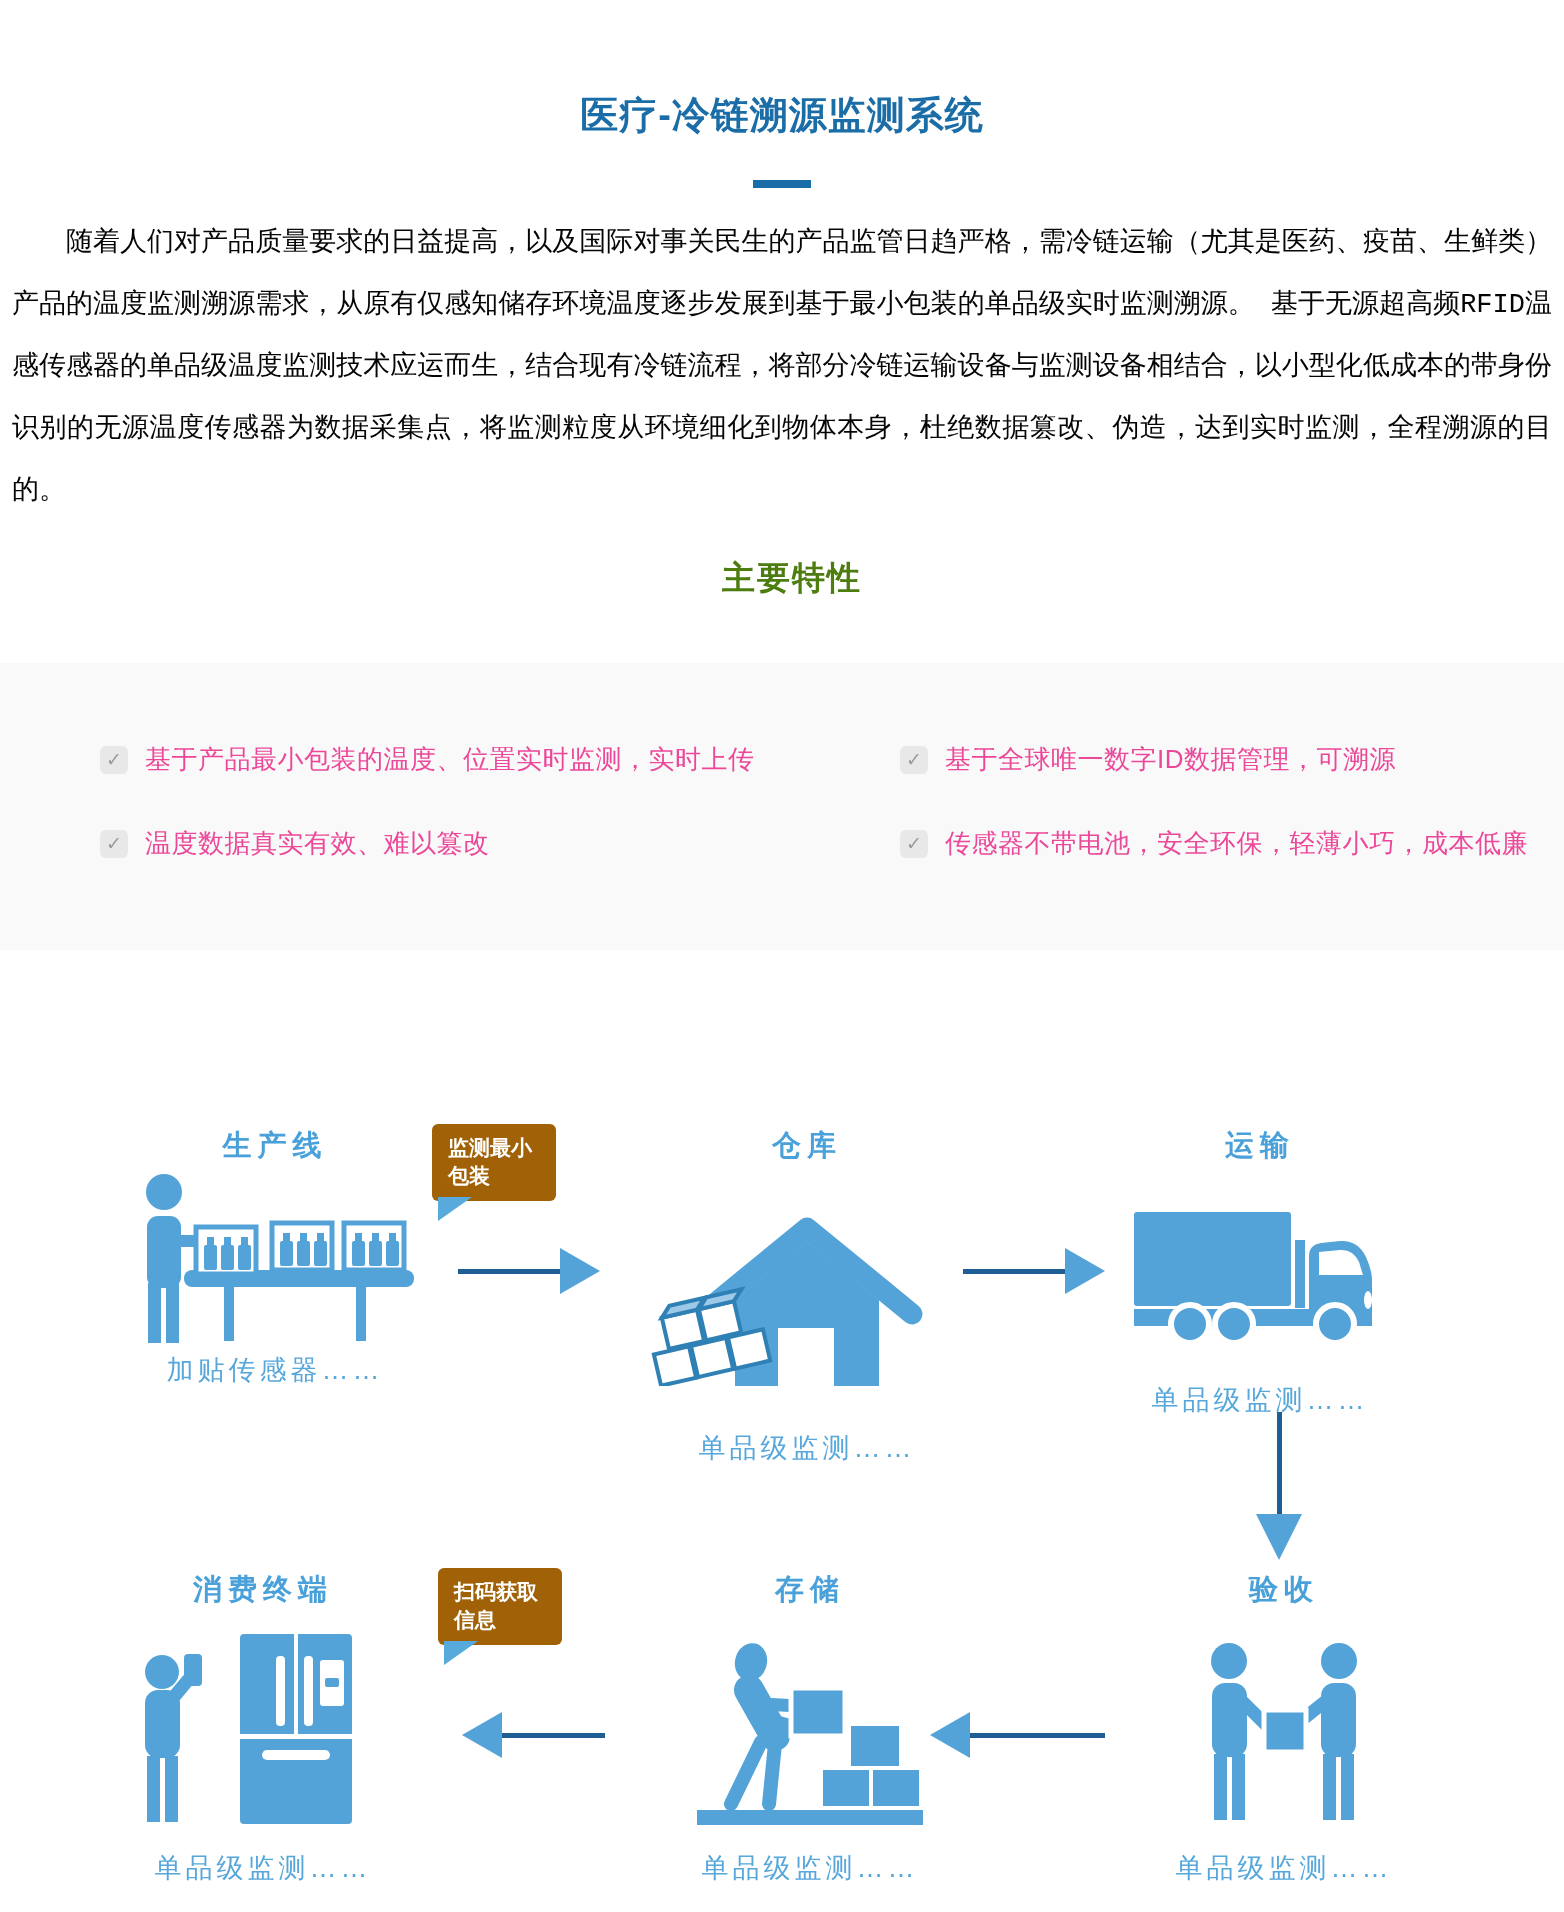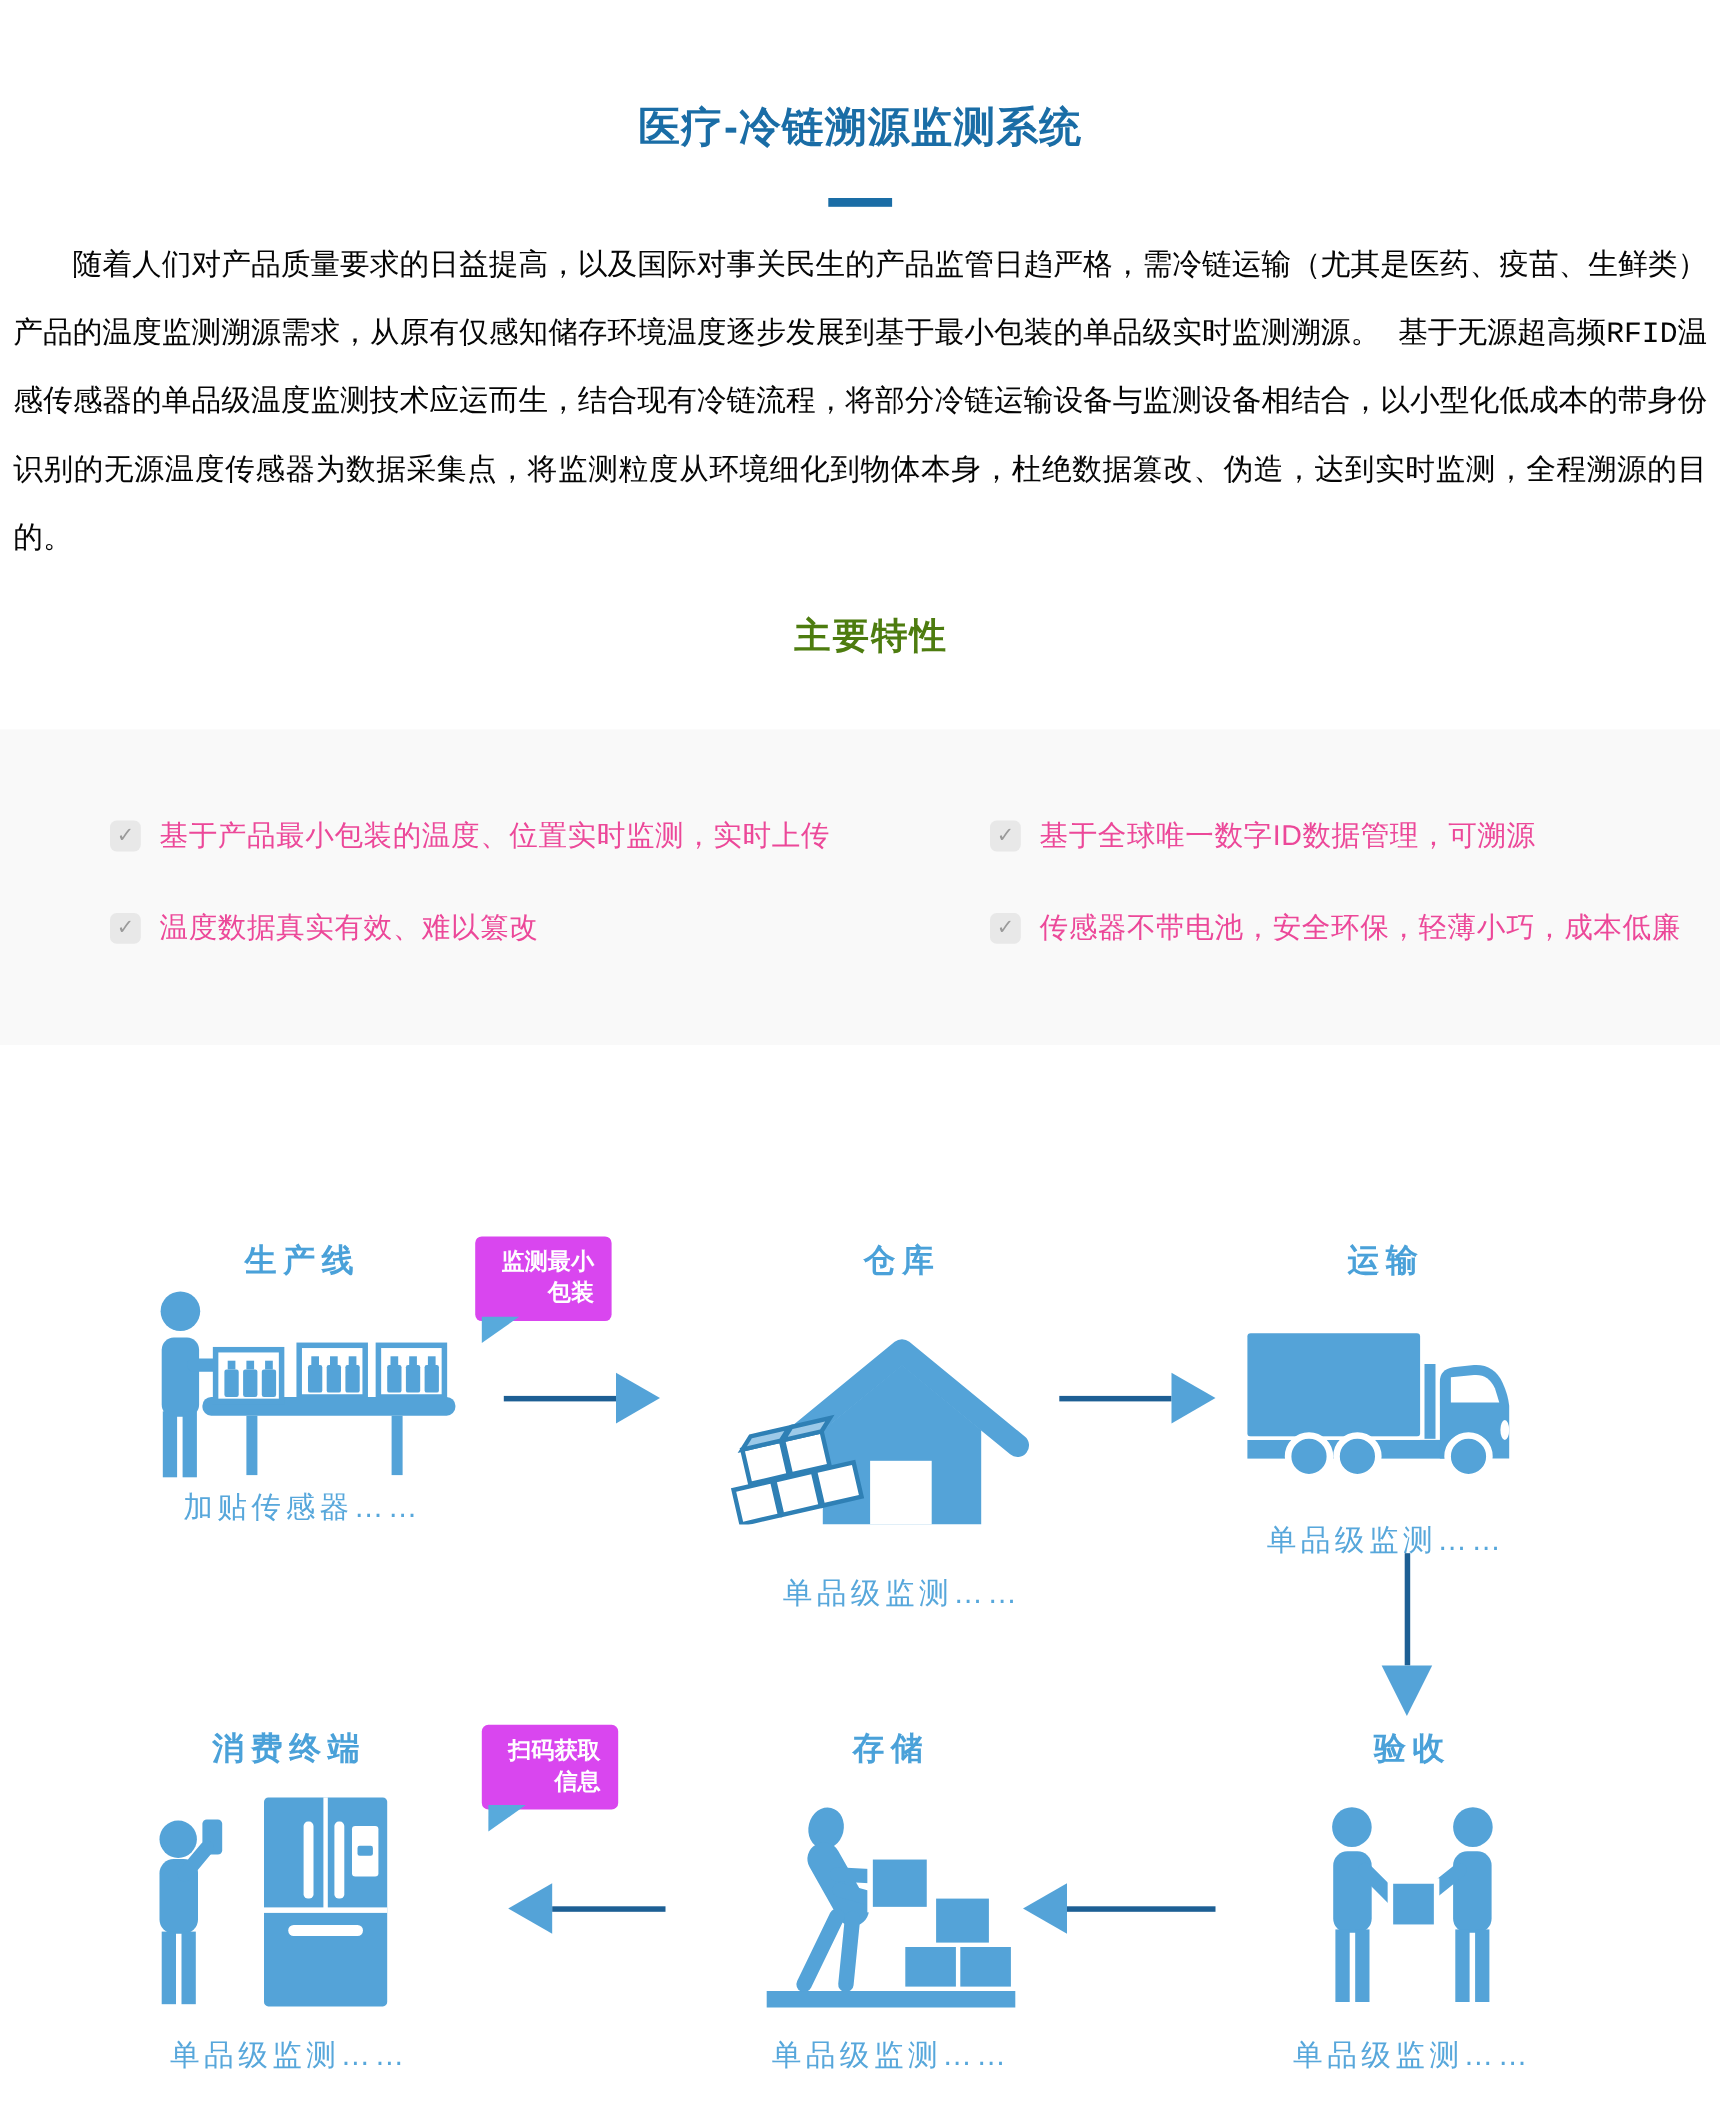--- a/index.html
+++ b/index.html
@@ -47,39 +47,39 @@
     background:#e8e8e8; border-radius:6px; color:#9a9a9a;
     font-size:19px; line-height:28px; text-align:center;
   }
   .ftext { font-size:26px; color:#ec4899; letter-spacing:0.5px; white-space:nowrap; }
   
   .flow-step {
     position:absolute; display:flex; flex-direction:column;
     align-items:center; justify-content:space-between;
   }
   #step-production { left:110px;  top:1126px; width:330px; height:262px; }
-  #step-warehouse  { left:645px;  top:1126px; width:350px; height:262px;gap:44px; }
+  #step-warehouse  { left:632px;  top:1126px; width:350px; height:262px;gap:44px; }
   #step-transport  { left:1090px; top:1126px; width:340px; height:262px;gap:34px; }
   #step-consumer   { left:88px;   top:1570px; width:350px; height:316px; }
   #step-storage    { left:640px;  top:1570px; width:340px; height:316px; }
   #step-receiving  { left:1116px; top:1570px; width:336px; height:316px; }
   .step-title {
     font-size:29px; font-weight:700; letter-spacing:6px; color:#4aa1d9;
   }
   .step-caption {
     font-size:27px; letter-spacing:4px; color:#57a7db; font-weight:500;
     white-space:nowrap;
   }
   .step-icon { flex:none; line-height:0; }
   
   .bubble {
     position:absolute; width:92px; padding:10px 16px;
-    background:#d946ef; border-radius:6px;
+    background:#a16207; border-radius:6px;
     color:#fff; font-weight:700; font-size:21px; line-height:1.35;
-    text-align:right;
+    text-align:left;
   }
   .bubble::after {
     content:""; position:absolute; left:6px; bottom:-20px;
     width:0; height:0;
     border-top:24px solid #58aadc; border-right:34px solid transparent;
   }
   #bubble-production { left:432px; top:1124px; }
   #bubble-consumer   { left:438px; top:1568px; }
   
   .harrow { position:absolute; display:flex; align-items:center; height:46px; }

